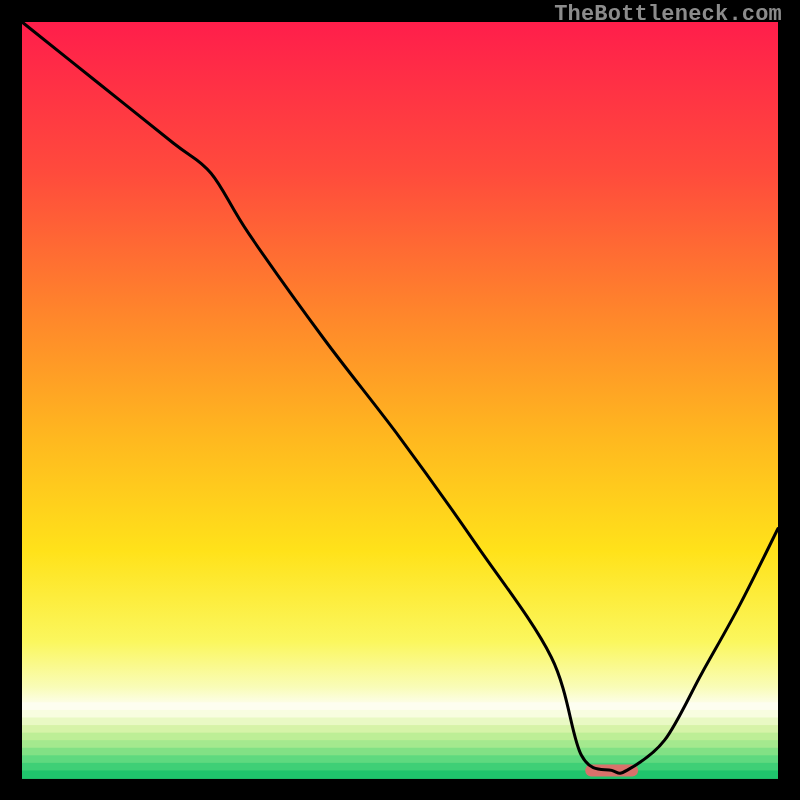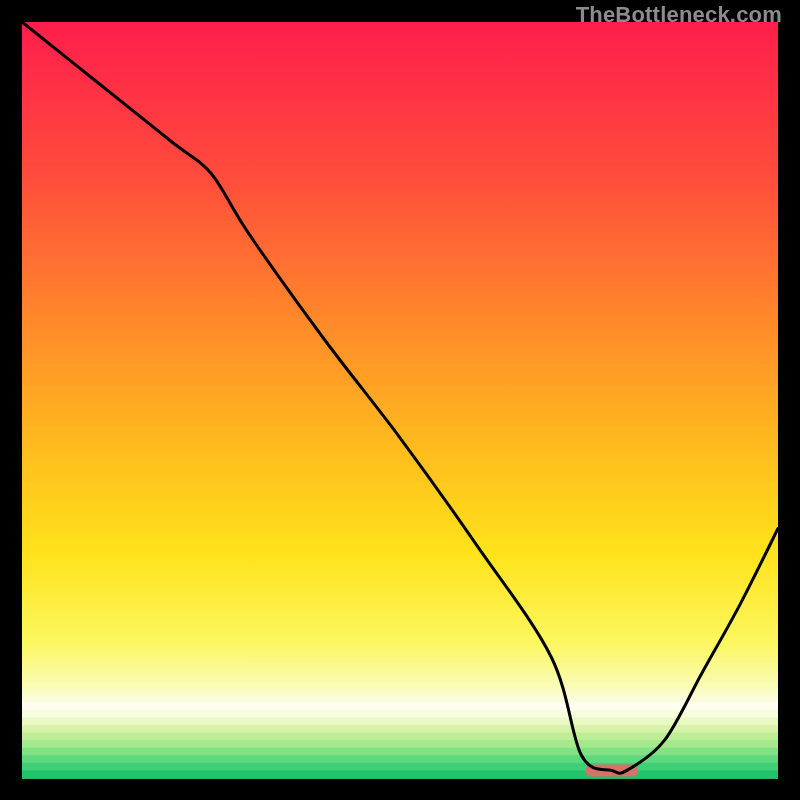--- a/index.html
+++ b/index.html
@@ -15,21 +15,21 @@
     left: 0;
     top: 0;
     width: 800px;
     height: 800px;
     box-sizing: border-box;
   }
   .watermark {
     position: absolute;
     top: 2px;
     right: 18px;
-    font-family: Liberation Sans, sans-serif;
+    font-family: Liberation Mono, monospace;
     font-size: 22px;
     font-weight: 600;
     color: #8c8c8c;
     letter-spacing: 0.2px;
   }
   svg {
     display: block;
   }
 </style>
 </head>

